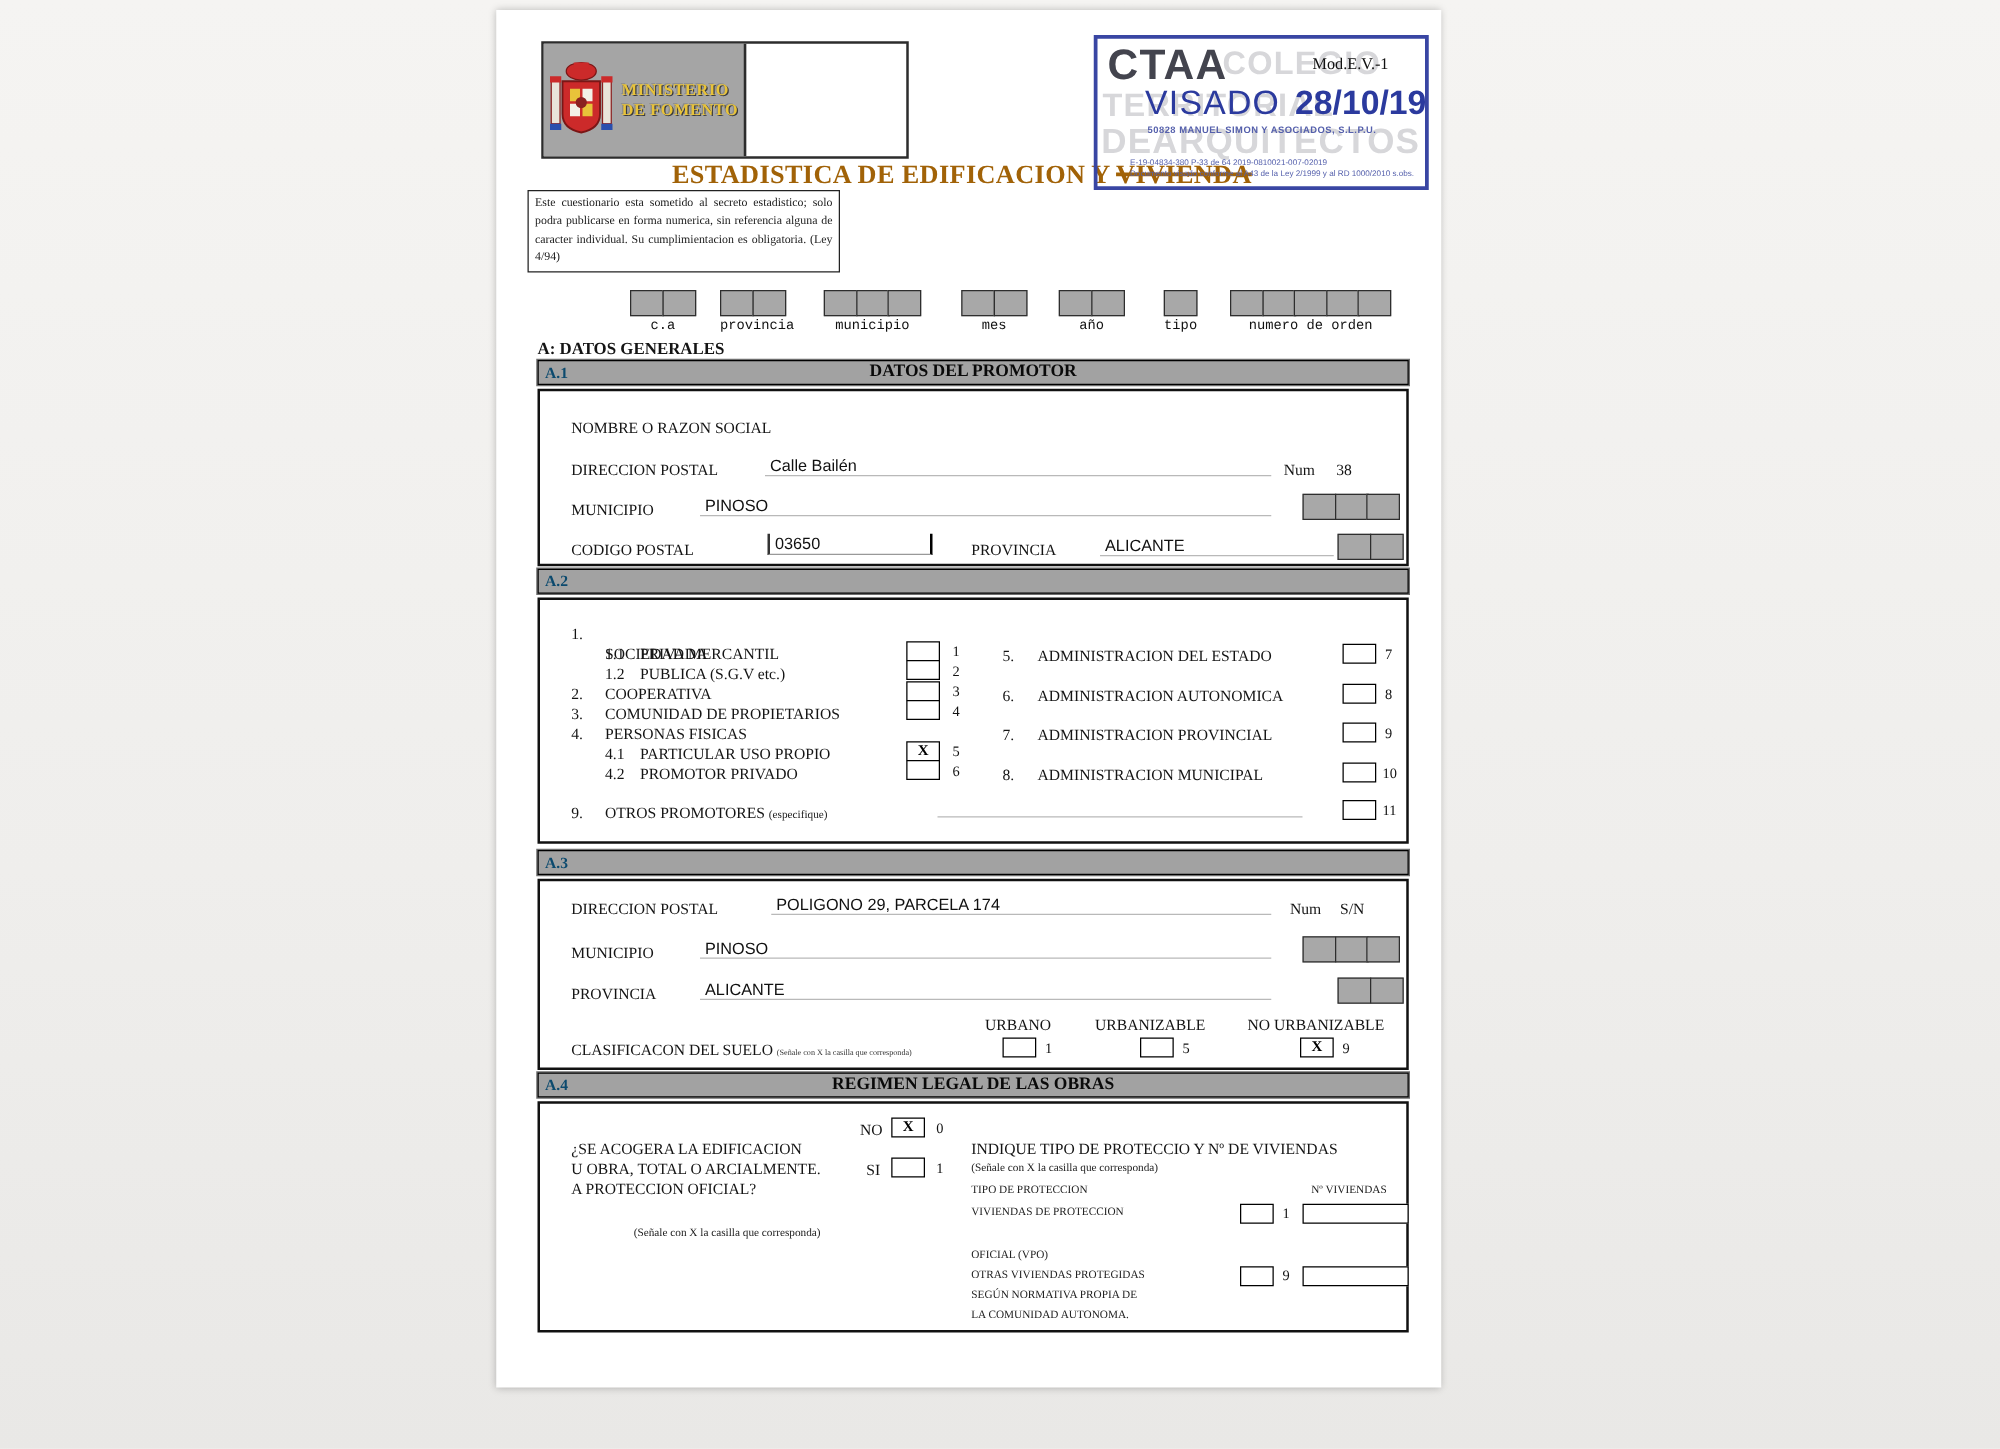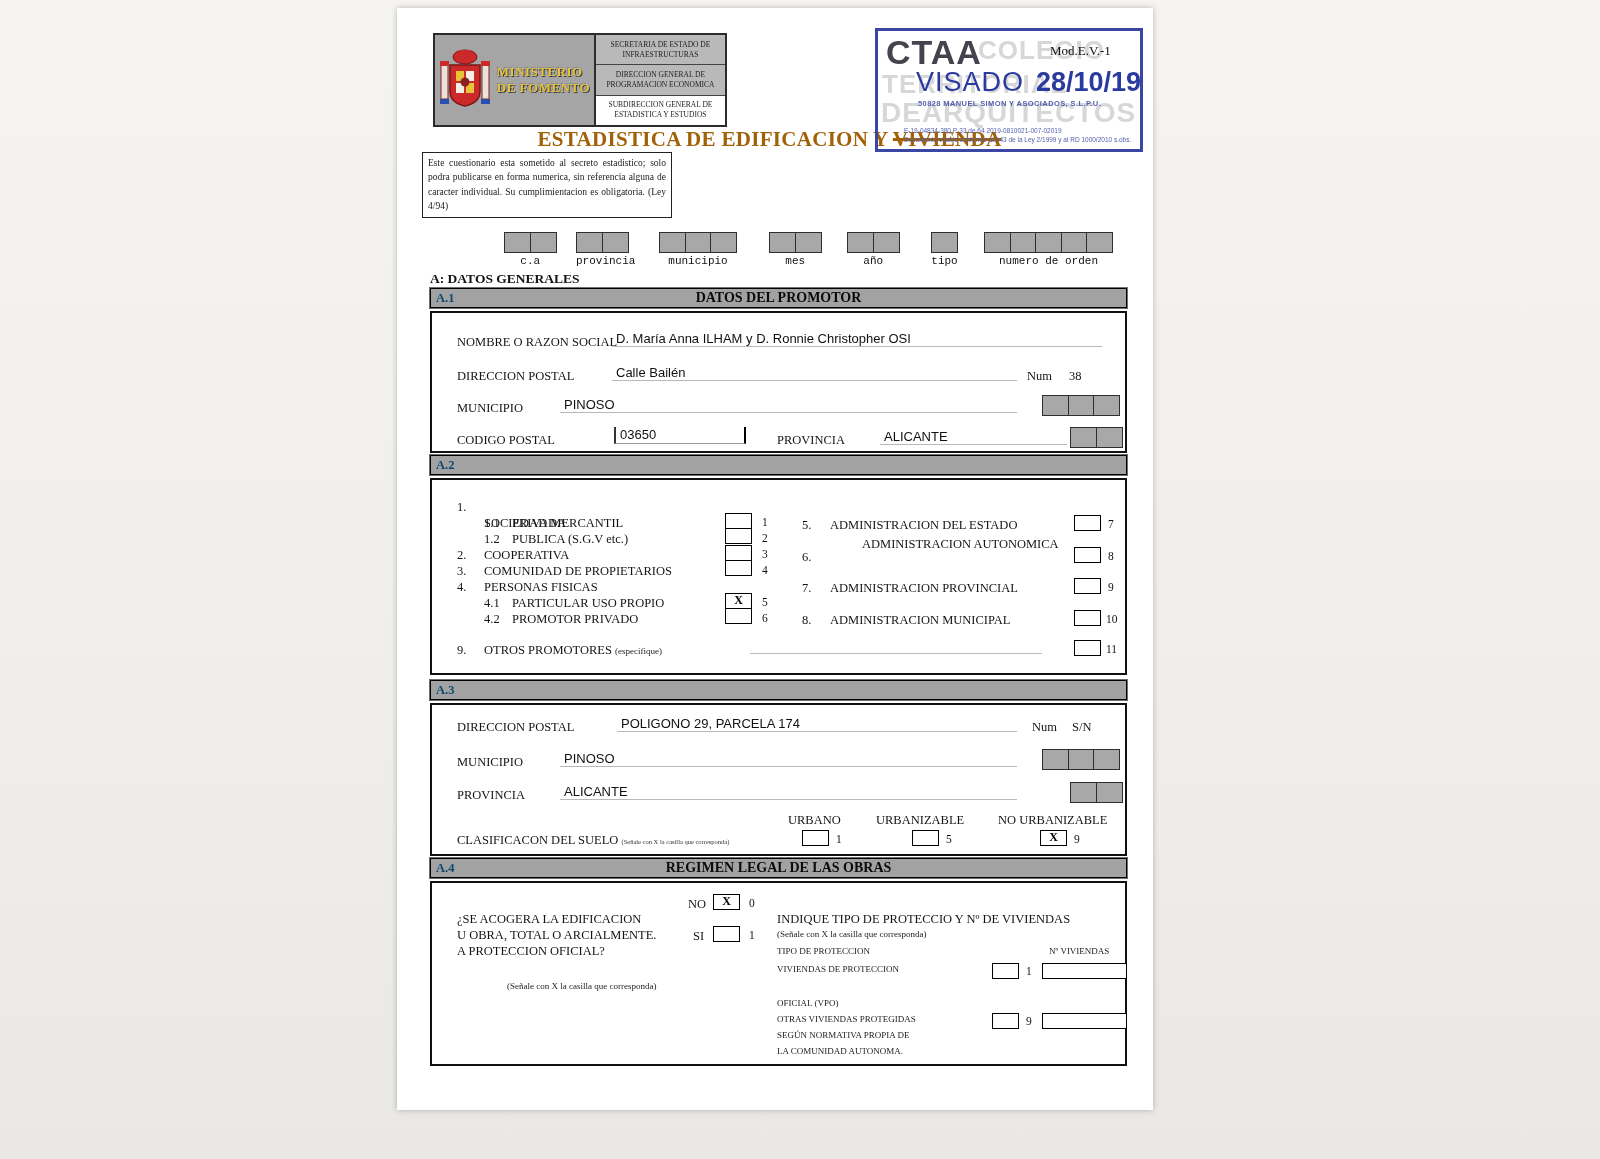--- a/index.html
+++ b/index.html
@@ -76,25 +76,20 @@
             <rect x="17" y="36" width="8" height="10" fill="#f3efe6"></rect>
             <rect x="27" y="36" width="8" height="10" fill="#e8c33a"></rect>
             <circle cx="26" cy="35" r="4.5" fill="#8a2020"></circle>
           </svg>
         </span>
         <span class="gold-name">
           <span>MINISTERIO</span><br>
           <span>DE FOMENTO</span>
         </span>
       </div>
-      <div class="banner-right">
-        <div class="dept gray">SECRETARIA DE ESTADO DE INFRAESTRUCTURAS</div>
-        <div class="dept gray">DIRECCION GENERAL DE PROGRAMACION ECONOMICA</div>
-        <div class="dept">SUBDIRECCION GENERAL DE ESTADISTICA Y ESTUDIOS</div>
-      </div>
     </div>
 
     <div class="stamp">
       <span class="wm" style="left:100px;top:4px;font-size:26px;">COLEGIO</span>
       <span class="wm" style="left:4px;top:38px;font-size:26px;">TERRITORIAL</span>
       <span class="wm" style="left:3px;top:66px;font-size:28px;">DEARQUITECTOS</span>
       <span class="stamp-org">CTAA</span>
       <span class="stamp-mod">Mod.E.V.-1</span>
       <span class="stamp-visado">VISADO</span>
       <span class="stamp-date">28/10/19</span>
@@ -161,21 +156,20 @@
     </div>
 
     <div class="abs lbl bold" style="left:33px;top:263px;font-size:13.5px;">A: DATOS GENERALES</div>
 
     <div class="sec-hdr" style="top:280px;">
       <span class="sec-id">A.1</span>
       <span class="sec-title">DATOS DEL PROMOTOR</span>
     </div>
     <div class="sec-body" style="top:303px;height:142px;">
       <span class="abs lbl" style="left:25px;top:22px;">NOMBRE O RAZON SOCIAL</span>
-      <span class="abs val ul" style="left:180px;top:18px;width:490px;padding-left:4px;">D. María Anna ILHAM y D. Ronnie Christopher OSI</span>
 
       <span class="abs lbl" style="left:25px;top:56px;">DIRECCION POSTAL</span>
       <span class="abs val ul" style="left:180px;top:52px;width:405px;padding-left:4px;">Calle Bailén</span>
       <span class="abs lbl" style="left:595px;top:56px;">Num</span>
       <span class="abs lbl" style="left:637px;top:56px;">38</span>
 
       <span class="abs lbl" style="left:25px;top:88px;">MUNICIPIO</span>
       <span class="abs val ul" style="left:128px;top:84px;width:457px;padding-left:4px;">PINOSO</span>
       <span class="abs cells" style="left:610px;top:82px;">
           <span class="gcell"></span>
@@ -238,21 +232,21 @@
       <span class="abs ul" style="left:318px;top:160px;width:292px;height:14px;"></span>
       <span class="cb" style="left:642px;top:160px;"></span>
       <span class="abs cb-num" style="left:674px;top:163px;">11</span>
 
       <span class="abs lbl" style="left:370px;top:38px;">5.</span>
       <span class="abs lbl" style="left:398px;top:38px;">ADMINISTRACION DEL ESTADO</span>
       <span class="cb" style="left:642px;top:35px;"></span>
       <span class="abs cb-num" style="left:676px;top:38px;">7</span>
 
       <span class="abs lbl" style="left:370px;top:70px;">6.</span>
-      <span class="abs lbl" style="left:398px;top:57px;margin-left:32px;">ADMINISTRACION AUTONOMICA</span>
+      <span class="abs lbl" style="left:398px;top:70px;">ADMINISTRACION AUTONOMICA</span>
       <span class="cb" style="left:642px;top:67px;"></span>
       <span class="abs cb-num" style="left:676px;top:70px;">8</span>
 
       <span class="abs lbl" style="left:370px;top:101px;">7.</span>
       <span class="abs lbl" style="left:398px;top:101px;">ADMINISTRACION PROVINCIAL</span>
       <span class="cb" style="left:642px;top:98px;"></span>
       <span class="abs cb-num" style="left:676px;top:101px;">9</span>
 
       <span class="abs lbl" style="left:370px;top:133px;">8.</span>
       <span class="abs lbl" style="left:398px;top:133px;">ADMINISTRACION MUNICIPAL</span>

